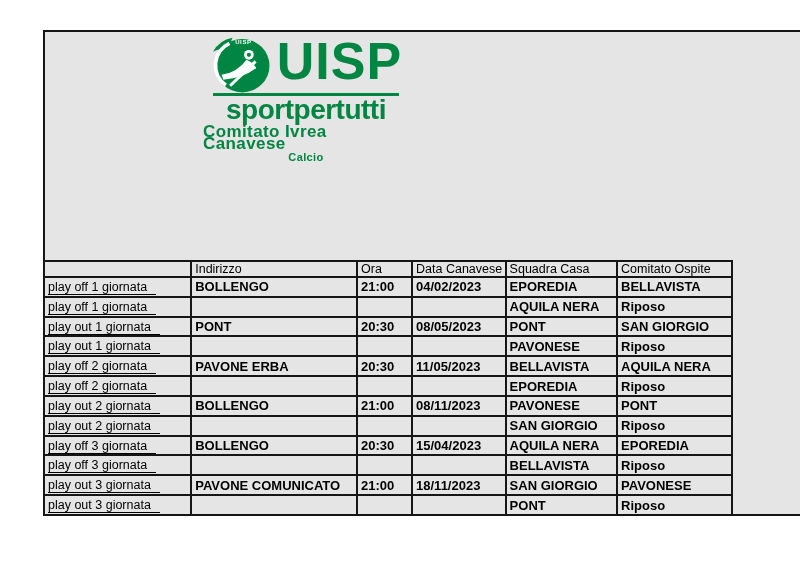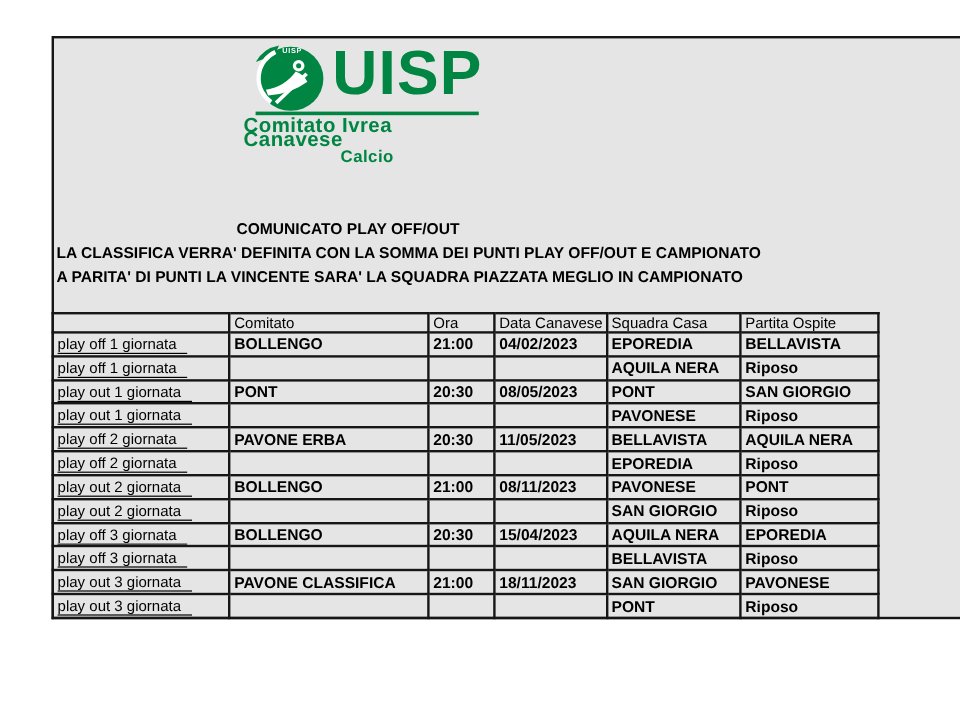--- a/index.html
+++ b/index.html
@@ -21,21 +21,21 @@
   .logo-row{display:flex;align-items:flex-start;gap:5px;}
   .logo-icon{width:62px;height:57px;display:inline-block;}
   .logo-acronym{
     font-size:52px;font-weight:bold;line-height:50px;letter-spacing:1px;
   }
   .logo-rule{width:186px;height:3px;background:#008542;margin-top:0px;}
   .logo-brand{
     font-size:28px;font-weight:bold;letter-spacing:-0.5px;line-height:26px;margin-top:1px;
   }
   .logo-committee{font-size:17px;font-weight:bold;letter-spacing:0.4px;margin-top:3px;line-height:12px;}
-  .logo-division{font-size:14px;font-weight:bold;letter-spacing:0.4px;margin-top:1px;line-height:12px;}
+  .logo-division{font-size:11px;font-weight:bold;letter-spacing:0.4px;margin-top:1px;line-height:12px;}
   
   .announcement{
     position:absolute;left:2px;top:149px;width:684px;
     font-weight:bold;font-size:13px;line-height:20px;white-space:nowrap;
   }
   .ann-title{margin-left:150px;}
   
   table.sched{
     position:absolute;left:-2px;top:228px;width:690px;height:256px;
     border-collapse:collapse;table-layout:fixed;
@@ -63,47 +63,43 @@
           <path d="M18 64 Q44 60 59 39 Q70 43 75 53 Q52 70 21 72 Z" fill="#ffffff"></path>
           <path d="M32 82 L74 42" stroke="#ffffff" stroke-width="5"></path>
           <circle cx="63" cy="31" r="8" fill="#ffffff"></circle>
           <circle cx="63" cy="31" r="3.5" fill="#008542"></circle>
           <text x="54" y="13" font-size="10" font-weight="bold" fill="#ffffff" text-anchor="middle" letter-spacing="1" font-family="Liberation Sans, sans-serif">UISP</text>
         </svg>
       </span>
       <span class="logo-acronym">UISP</span>
     </div>
     <div class="logo-rule"></div>
+    <div class="logo-brand">sportpertutti</div>
     <div class="logo-committee">Comitato Ivrea Canavese</div>
     <div class="logo-division">Calcio</div>
   </div>
 
-  <div class="announcement">
-    <div class="ann-title">COMUNICATO PLAY OFF/OUT</div>
-    <div class="ann-line">LA CLASSIFICA VERRA' DEFINITA CON LA SOMMA DEI PUNTI PLAY OFF/OUT E CAMPIONATO</div>
-    <div class="ann-line">A PARITA' DI PUNTI LA VINCENTE SARA' LA SQUADRA PIAZZATA MEGLIO IN CAMPIONATO</div>
-  </div>
 
   <table class="sched">
     <colgroup>
       <col style="width:21.4%">
         <col style="width:24.1%">
         <col style="width:8%">
         <col style="width:13.6%">
         <col style="width:16.2%">
         <col style="width:16.7%">
     </colgroup>
     <thead>
       <tr>
         <th></th>
-        <th><span class="u">Comitato</span></th>
+        <th><span class="u">Indirizzo</span></th>
         <th><span class="u">Ora</span></th>
         <th><span class="u">Data Canavese</span></th>
         <th><span class="u">Squadra Casa</span></th>
-        <th><span class="u">Partita Ospite</span></th>
+        <th><span class="u">Comitato Ospite</span></th>
       </tr>
     </thead>
     <tbody>
       <tr>
         <td><span class="u">play off 1 giornata</span></td>
         <td class="b">BOLLENGO</td>
         <td class="b">21:00</td>
         <td class="b">04/02/2023</td>
         <td class="b">EPOREDIA</td>
         <td class="b">BELLAVISTA</td>
@@ -175,21 +171,21 @@
       <tr>
         <td><span class="u">play off 3 giornata</span></td>
         <td class="b"></td>
         <td class="b"></td>
         <td class="b"></td>
         <td class="b">BELLAVISTA</td>
         <td class="b">Riposo</td>
       </tr>
       <tr>
         <td><span class="u">play out 3 giornata</span></td>
-        <td class="b">PAVONE CLASSIFICA</td>
+        <td class="b">PAVONE COMUNICATO</td>
         <td class="b">21:00</td>
         <td class="b">18/11/2023</td>
         <td class="b">SAN GIORGIO</td>
         <td class="b">PAVONESE</td>
       </tr>
       <tr>
         <td><span class="u">play out 3 giornata</span></td>
         <td class="b"></td>
         <td class="b"></td>
         <td class="b"></td>

